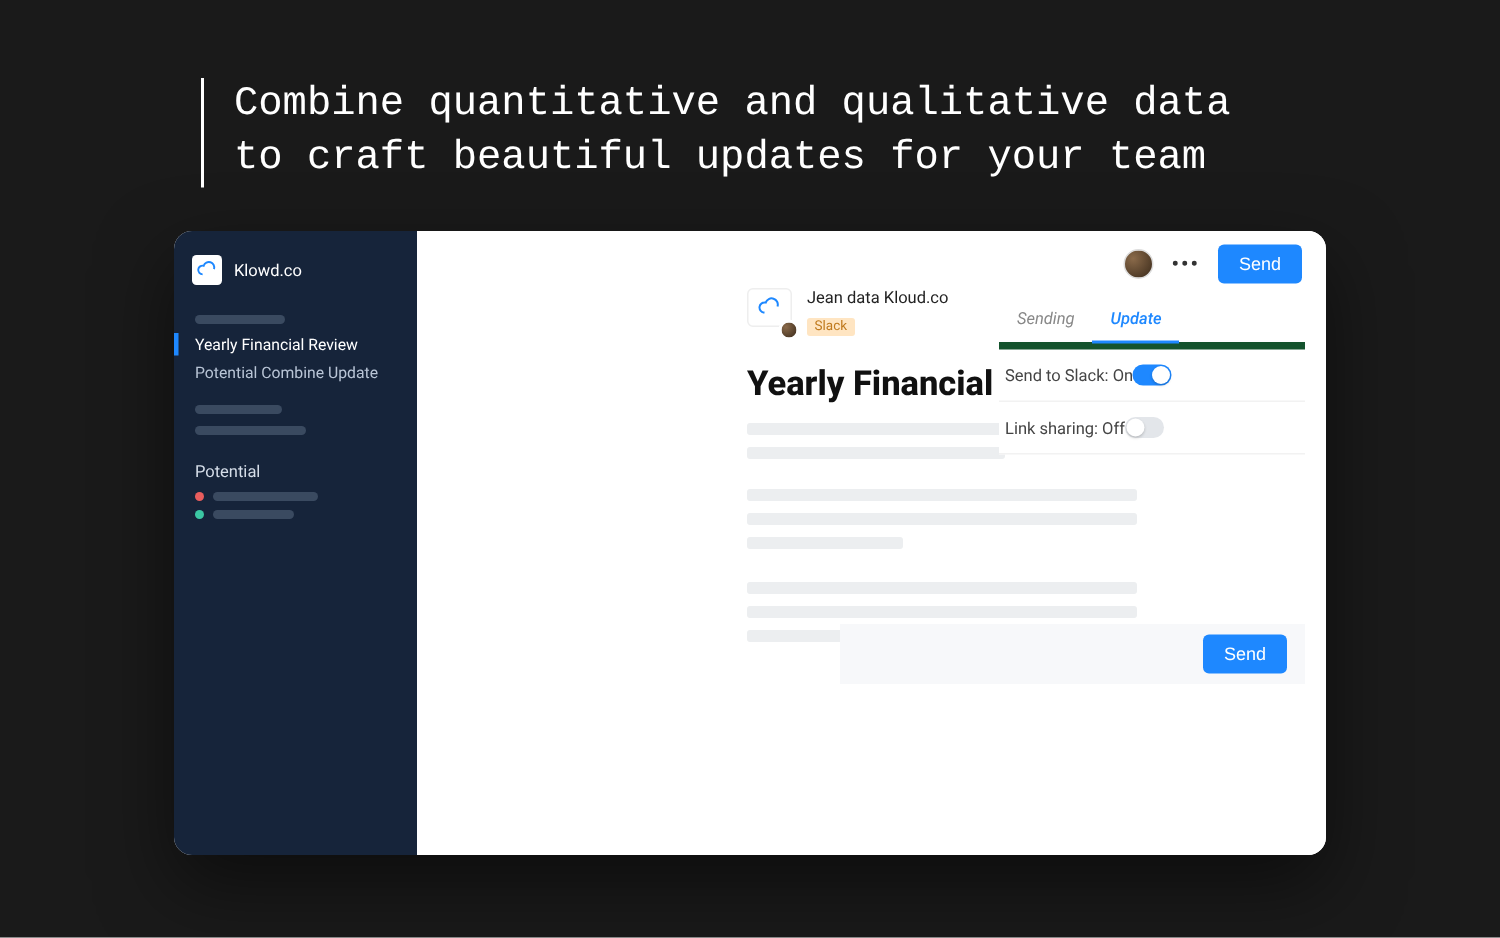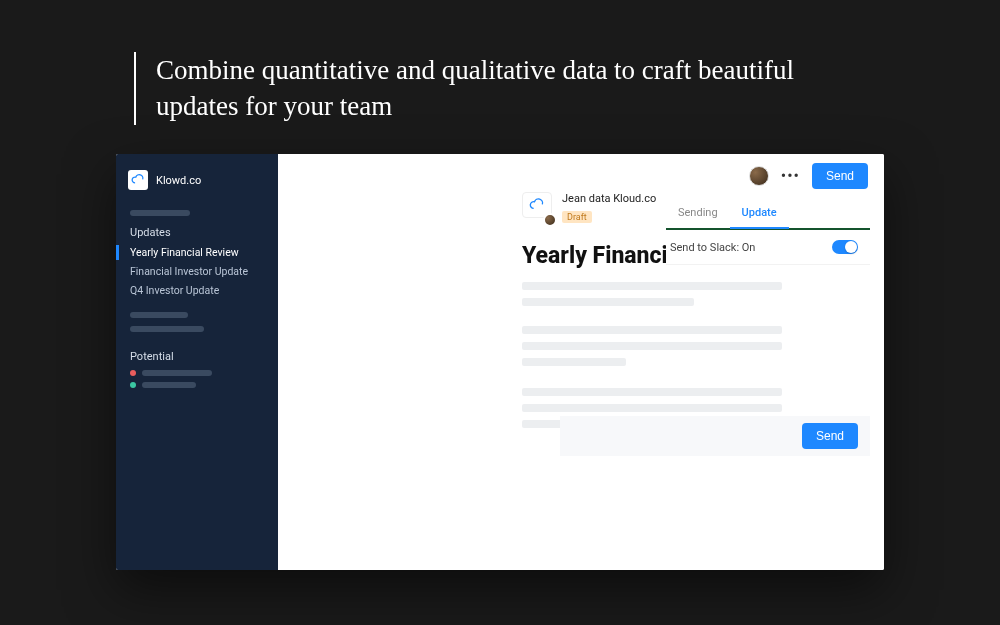--- a/index.html
+++ b/index.html
@@ -12,37 +12,36 @@
     position: relative;
   }
   .hero-text {
     position: absolute;
     top: 52px;
     left: 134px;
     border-left: 2px solid #fff;
     padding-left: 20px;
     color: #fff;
     font-size: 27px;
-    font-family: Liberation Serif, serif;
+    font-family: Liberation Mono, monospace;
     font-weight: 400;
     line-height: 1.35;
     max-width: 720px;
   }
   .app-window {
     position: absolute;
     top: 154px;
     left: 116px;
     width: 768px;
     height: 416px;
     background: #fff;
     display: flex;
     box-shadow: 0 20px 50px rgba(0,0,0,0.5);
-    border-radius: 2px;
+    border-radius: 12px;
     overflow: hidden;
-    gap: 24px;
   }
   .sidebar {
     width: 162px;
     background: #16243a;
     color: #cfd7e3;
     display: flex;
     flex-direction: column;
     font-size: 11px;
     padding-top: 12px;
     position: relative;
@@ -227,37 +226,38 @@
   .share-panel {
     position: absolute;
     top: 44px;
     right: 14px;
     width: 204px;
     background: #fff;
     font-size: 11px;
   }
   .share-tabs {
     display: flex;
-    border-bottom: 2px solid #14532d;
+    border-bottom: 5px solid #14532d;
+    font-style: italic;
   }
   .share-tab {
     padding: 8px 12px;
     color: #888;
     cursor: pointer;
   }
   .share-tab.active {
     color: #1e88ff;
     border-bottom: 2px solid #1e88ff;
     margin-bottom: -1px;
     font-weight: 500;
   }
   .share-row {
     display: flex;
     align-items: center;
-    justify-content: space-between;
+    justify-content: flex-start;
     padding: 10px 12px 10px 4px;
     border-bottom: 1px solid #f2f2f2;
     color: #444;
   }
   .share-row.disabled { color: #bbb; }
   .toggle {
     width: 26px;
     height: 14px;
     border-radius: 8px;
     position: relative;
@@ -288,24 +288,22 @@
     <div class="sidebar-brand">
       <span class="brand-logo">
         <svg viewBox="0 0 24 24">
             <path fill="none" stroke="#1e88ff" stroke-width="2.2" d="M7 17a5 5 0 1 1 1.2-9.85A6 6 0 0 1 20 11"></path>
           </svg>
       </span>
       <span>Klowd.co</span>
     </div>
     <div class="sidebar-skel" style="width:60px"></div>
 
-    <div class="sidebar-section-label">Updates</div>
     <div class="sidebar-item active">Yearly Financial Review</div>
-    <div class="sidebar-item">Financial Investor Update</div>
-    <div class="sidebar-item">Q4 Investor Update</div>
+    <div class="sidebar-item">Potential Combine Update</div>
 
     <div style="height:8px"></div>
     <div class="sidebar-skel" style="width:58px"></div>
     <div class="sidebar-skel" style="width:74px"></div>
 
     <div class="sidebar-section-label" style="margin-top:8px">Potential</div>
     <div class="dash-item">
       <span class="dash-dot red"></span>
       <span class="dash-line"></span>
     </div>
@@ -325,21 +323,21 @@
 
     <div class="doc-header">
       <div class="doc-logo">
         <svg viewBox="0 0 24 24">
             <path fill="none" stroke="#1e88ff" stroke-width="2" d="M7 17a5 5 0 1 1 1.2-9.85A6 6 0 0 1 20 11"></path>
           </svg>
         <div class="mini-avatar"></div>
       </div>
       <div>
         <div class="doc-meta-author">Jean data Kloud.co</div>
-        <span class="draft-badge">Draft</span>
+        <span class="draft-badge">Slack</span>
       </div>
     </div>
 
     <div class="doc-title">Yearly Financial Review</div>
 
     <div class="doc-body">
       <div class="body-line" style="width:100%"></div>
       <div class="body-line" style="width:66%"></div>
       <div class="body-block2">
         <div class="body-line" style="width:100%"></div>
@@ -357,20 +355,26 @@
       <div class="share-tabs">
         <div class="share-tab">Sending</div>
         <div class="share-tab active">Update</div>
       </div>
       <div class="share-row">
         <span>Send to Slack: On</span>
         <div class="toggle on">
             <div class="toggle-knob"></div>
           </div>
       </div>
+      <div class="share-row">
+        <span>Link sharing: Off</span>
+        <div class="toggle off">
+            <div class="toggle-knob"></div>
+          </div>
+      </div>
     </div>
 
     <div style="position:absolute; bottom:114px; right:14px; width:310px; height:40px; background:#f7f8fa; display:flex; align-items:center; justify-content:flex-end; padding:0 12px;">
       <button class="send-btn">Send</button>
     </div>
 
   </div>
 </div>
 
 </body></html>

